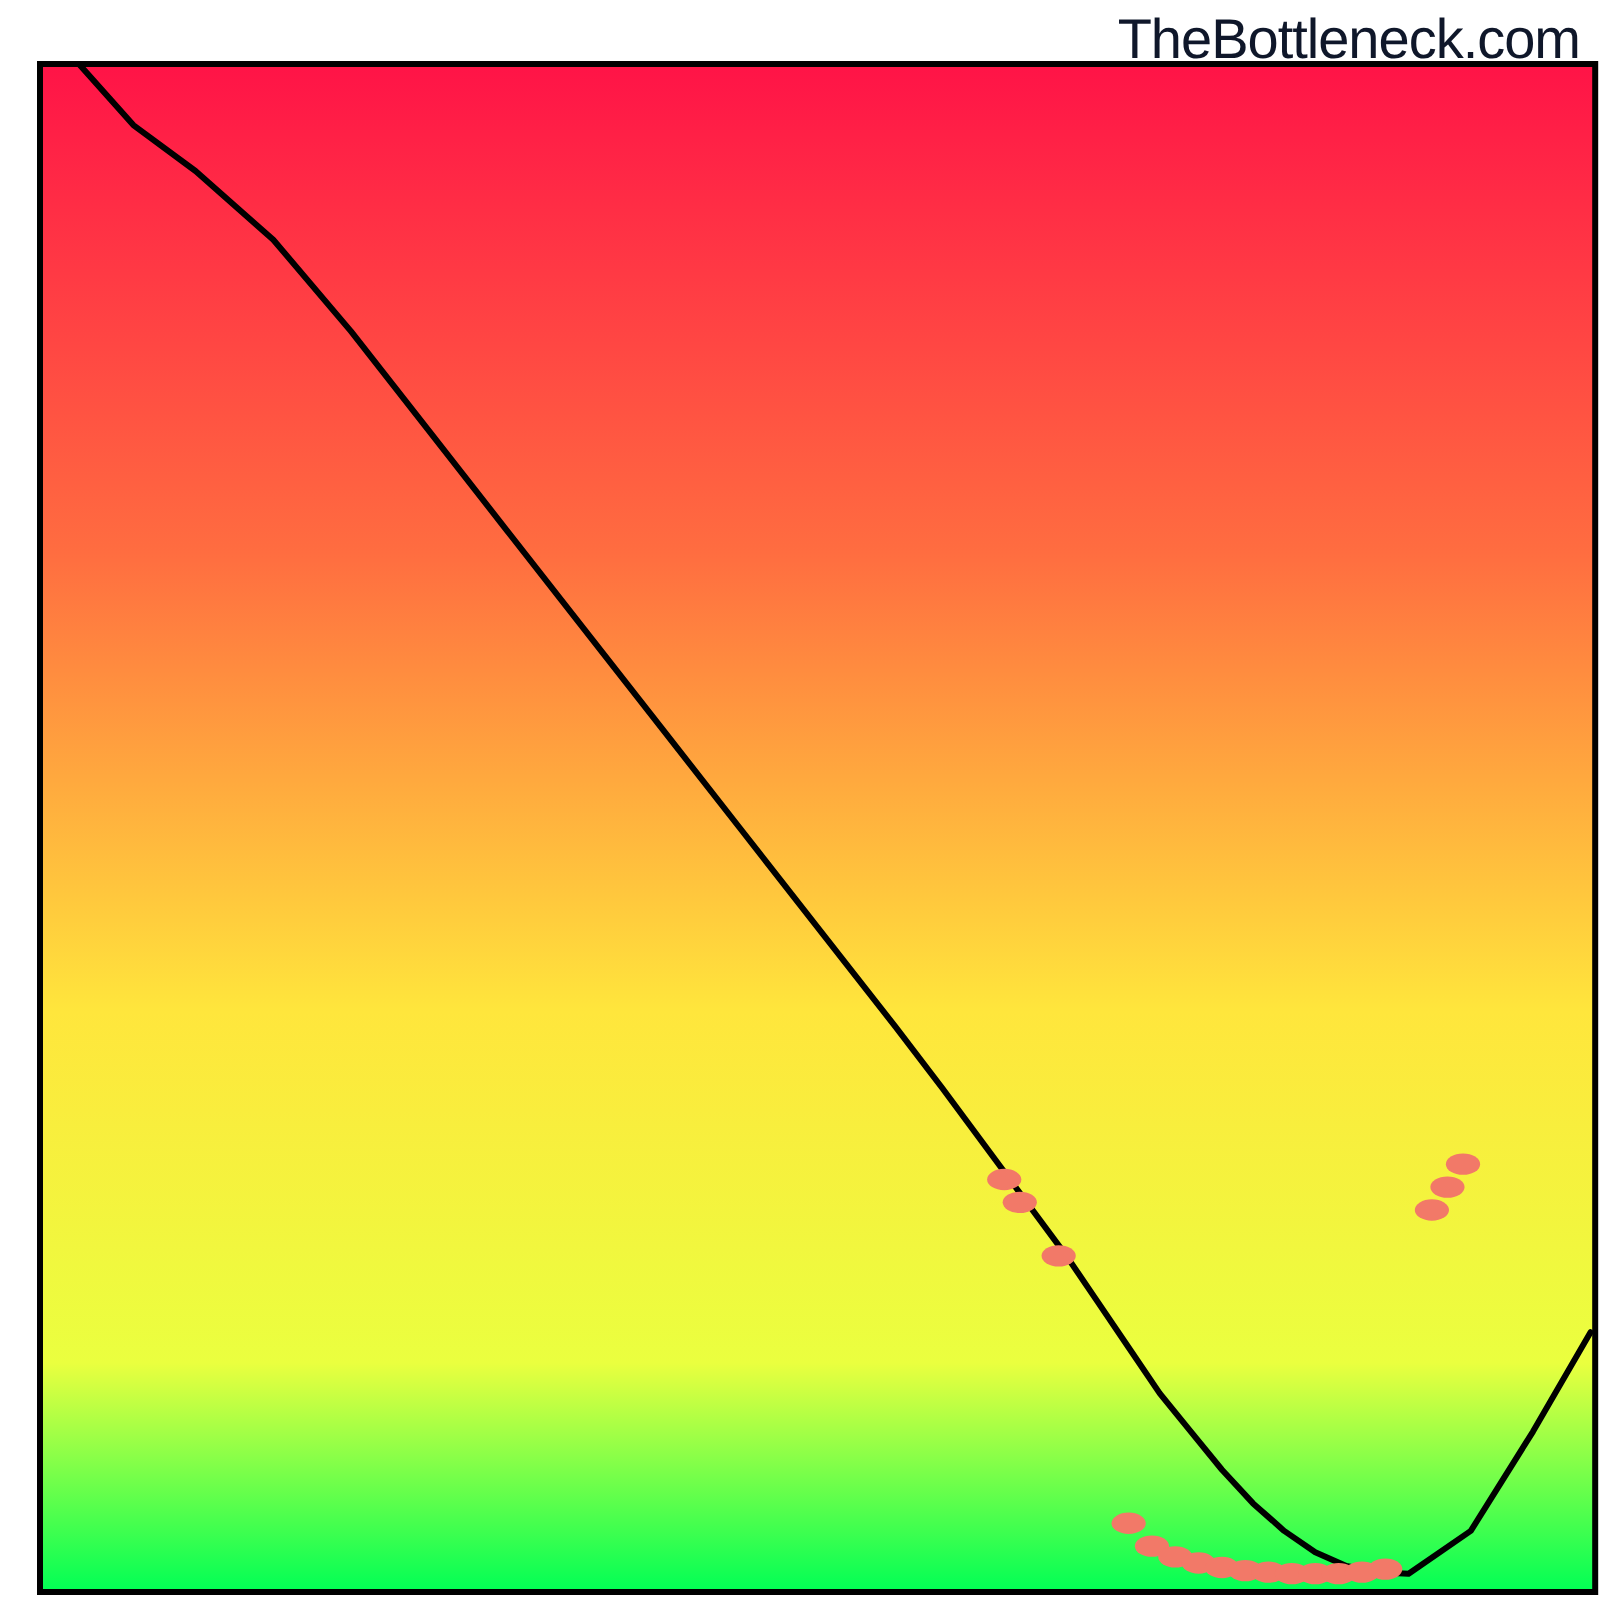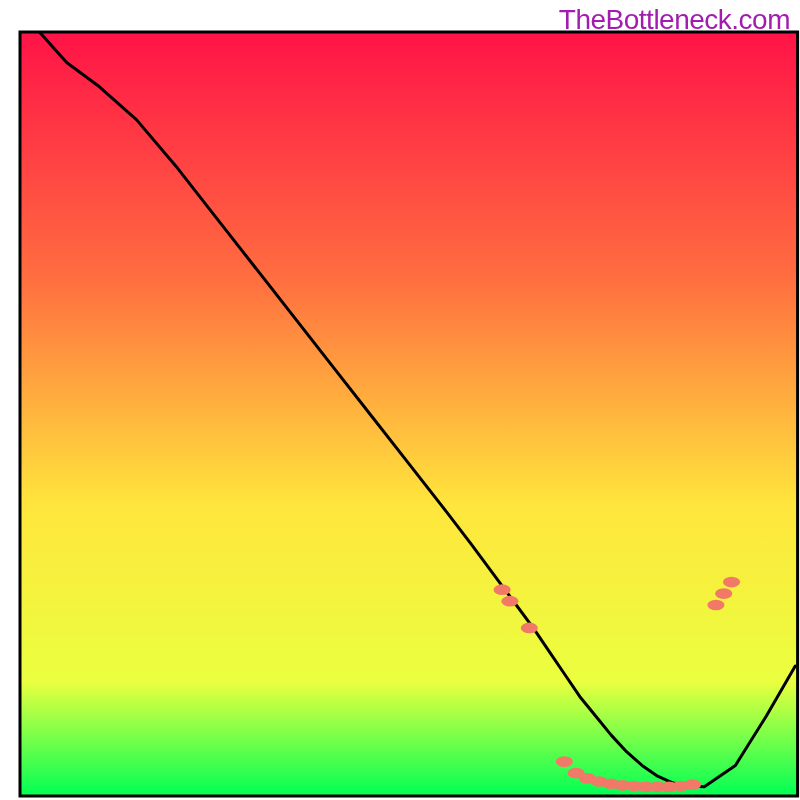--- a/index.html
+++ b/index.html
@@ -15,21 +15,21 @@
     position: relative;
     width: 800px;
     height: 800px;
   }
   .watermark {
     position: absolute;
     top: 4px;
     right: 10px;
     font-size: 28px;
     font-weight: 400;
-    color: #a21caf;
+    color: #0f172a;
     letter-spacing: -0.5px;
     z-index: 5;
   }
   svg.plot {
     position: absolute;
     left: 0;
     top: 0;
     width: 800px;
     height: 800px;
   }

